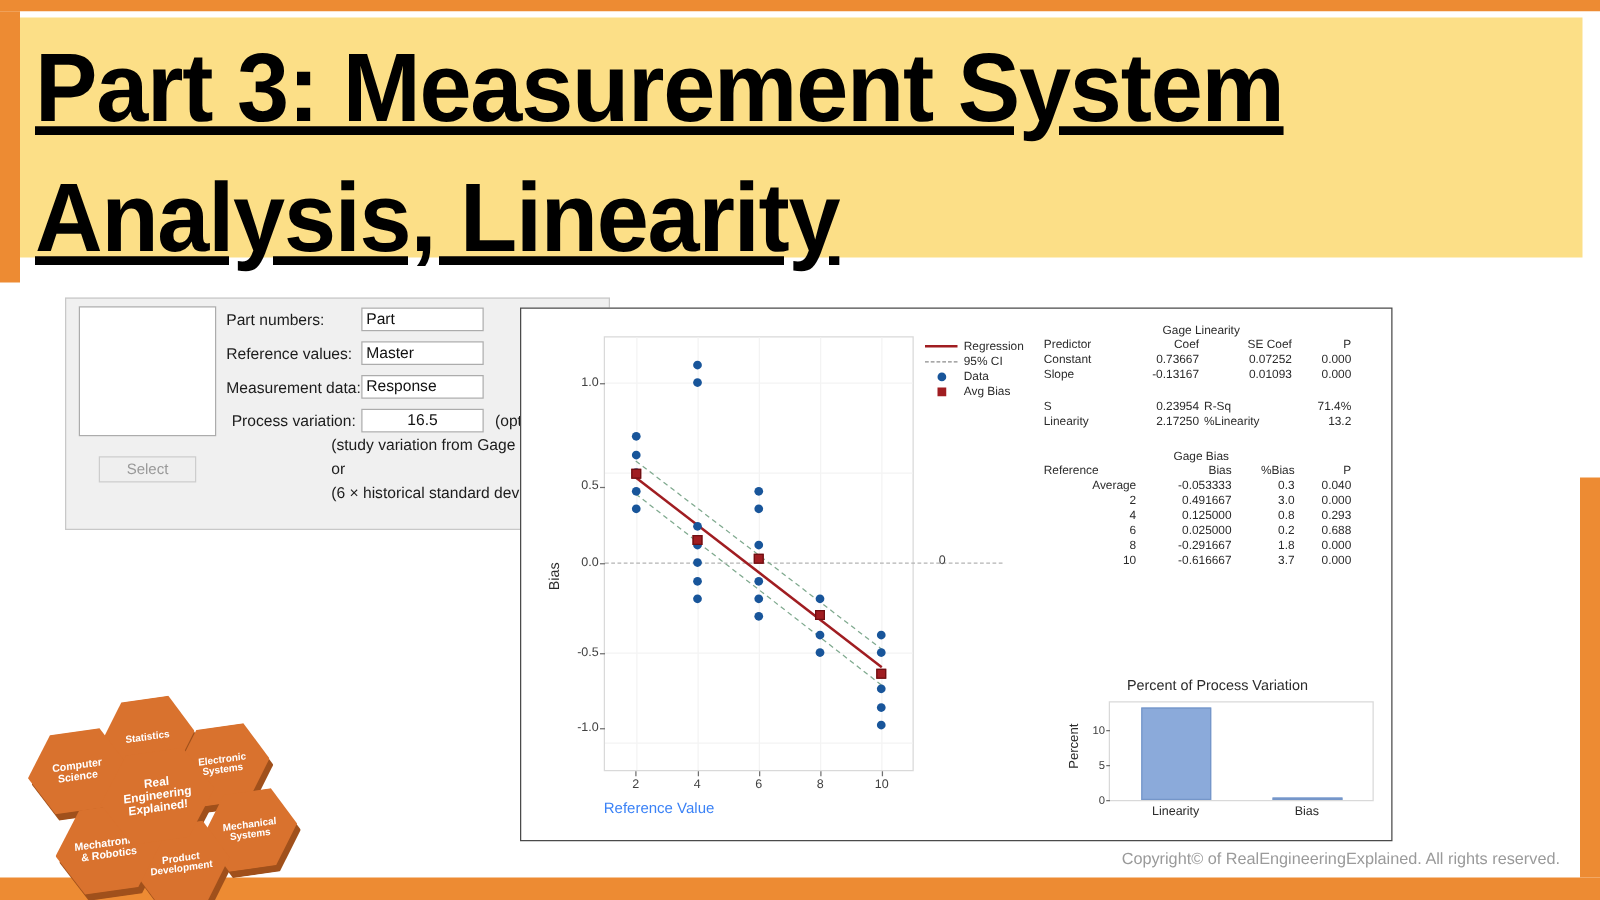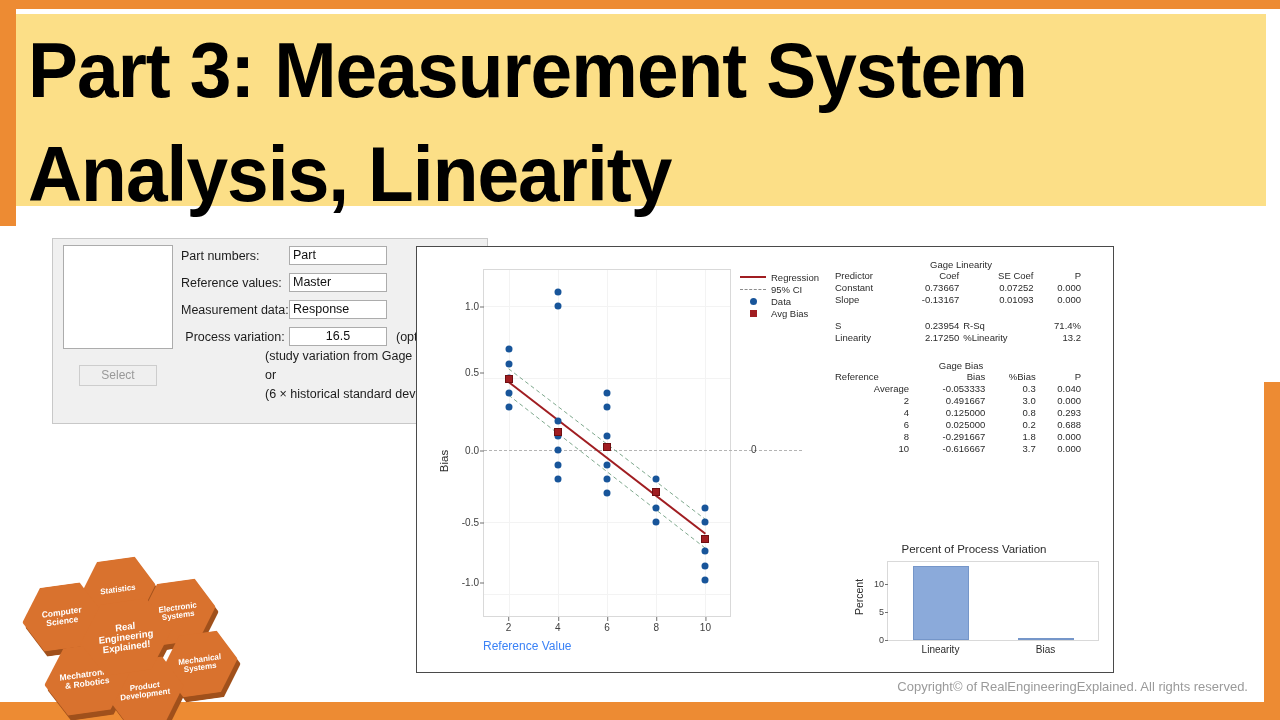--- a/index.html
+++ b/index.html
@@ -27,20 +27,21 @@
   #frame-right-bar {
     position: absolute; right: 0; top: 382px; width: 16px; height: 320px;
     background: #ED8B33;
   }
 
   
   #title-banner {
     position: absolute; left: 16px; top: 14px; width: 1250px; height: 192px;
     background: #FCDF87;
     padding: 4px 0 0 12px;
+    text-decoration: underline;
   }
   #title-text {
     font-family: "Liberation Sans Narrow", "Liberation Sans", sans-serif;
     font-weight: bold;
     font-size: 78px;
     line-height: 104px;
     color: #000000;
     letter-spacing: -1px;
     transform: scaleX(0.96);
     transform-origin: left top;
@@ -282,21 +283,21 @@
         <div class="xtick" style="left: 73.8px;">4</div>
         <div class="grid-v" style="left: 123px;"></div>
         <div class="xtick" style="left: 123px;">6</div>
         <div class="grid-v" style="left: 172.2px;"></div>
         <div class="xtick" style="left: 172.2px;">8</div>
         <div class="grid-v" style="left: 221.4px;"></div>
         <div class="xtick" style="left: 221.4px;">10</div>
         <div class="grid-h" style="top: 36.0417px;"></div>
         <div class="ytick" style="top: 36.0417px;">1.0</div>
         <div class="grid-h" style="top: 108.125px;"></div>
-        <div class="ytick" style="top: 102px; padding-left: 23px;">0.5</div>
+        <div class="ytick" style="top: 119px; padding-left: 23px;">0.5</div>
         <div class="ytick" style="top: 180.208px;">0.0</div>
         <div class="grid-h" style="top: 252.292px;"></div>
         <div class="ytick" style="top: 252.292px;">-0.5</div>
         <div class="grid-h" style="top: 324.375px;"></div>
         <div class="ytick" style="top: 312px; text-align: center;">-1.0</div>
         <div class="zeroline" style="top: 180.208px;"></div>
         <svg width="246" height="346" style="position: absolute; left: 0px; top: 0px;">
           <line x1="24.6" y1="111.9694925" x2="221.4" y2="263.825" stroke="#A01D21" stroke-width="2"></line>
           <line x1="24.6" y1="98.75416666666666" x2="221.4" y2="249.40833333333333" stroke="#7FA98E" stroke-width="1" stroke-dasharray="4,3"></line>
           <line x1="24.6" y1="125.13666666666663" x2="221.4" y2="278.2416666666667" stroke="#7FA98E" stroke-width="1" stroke-dasharray="4,3"></line>

